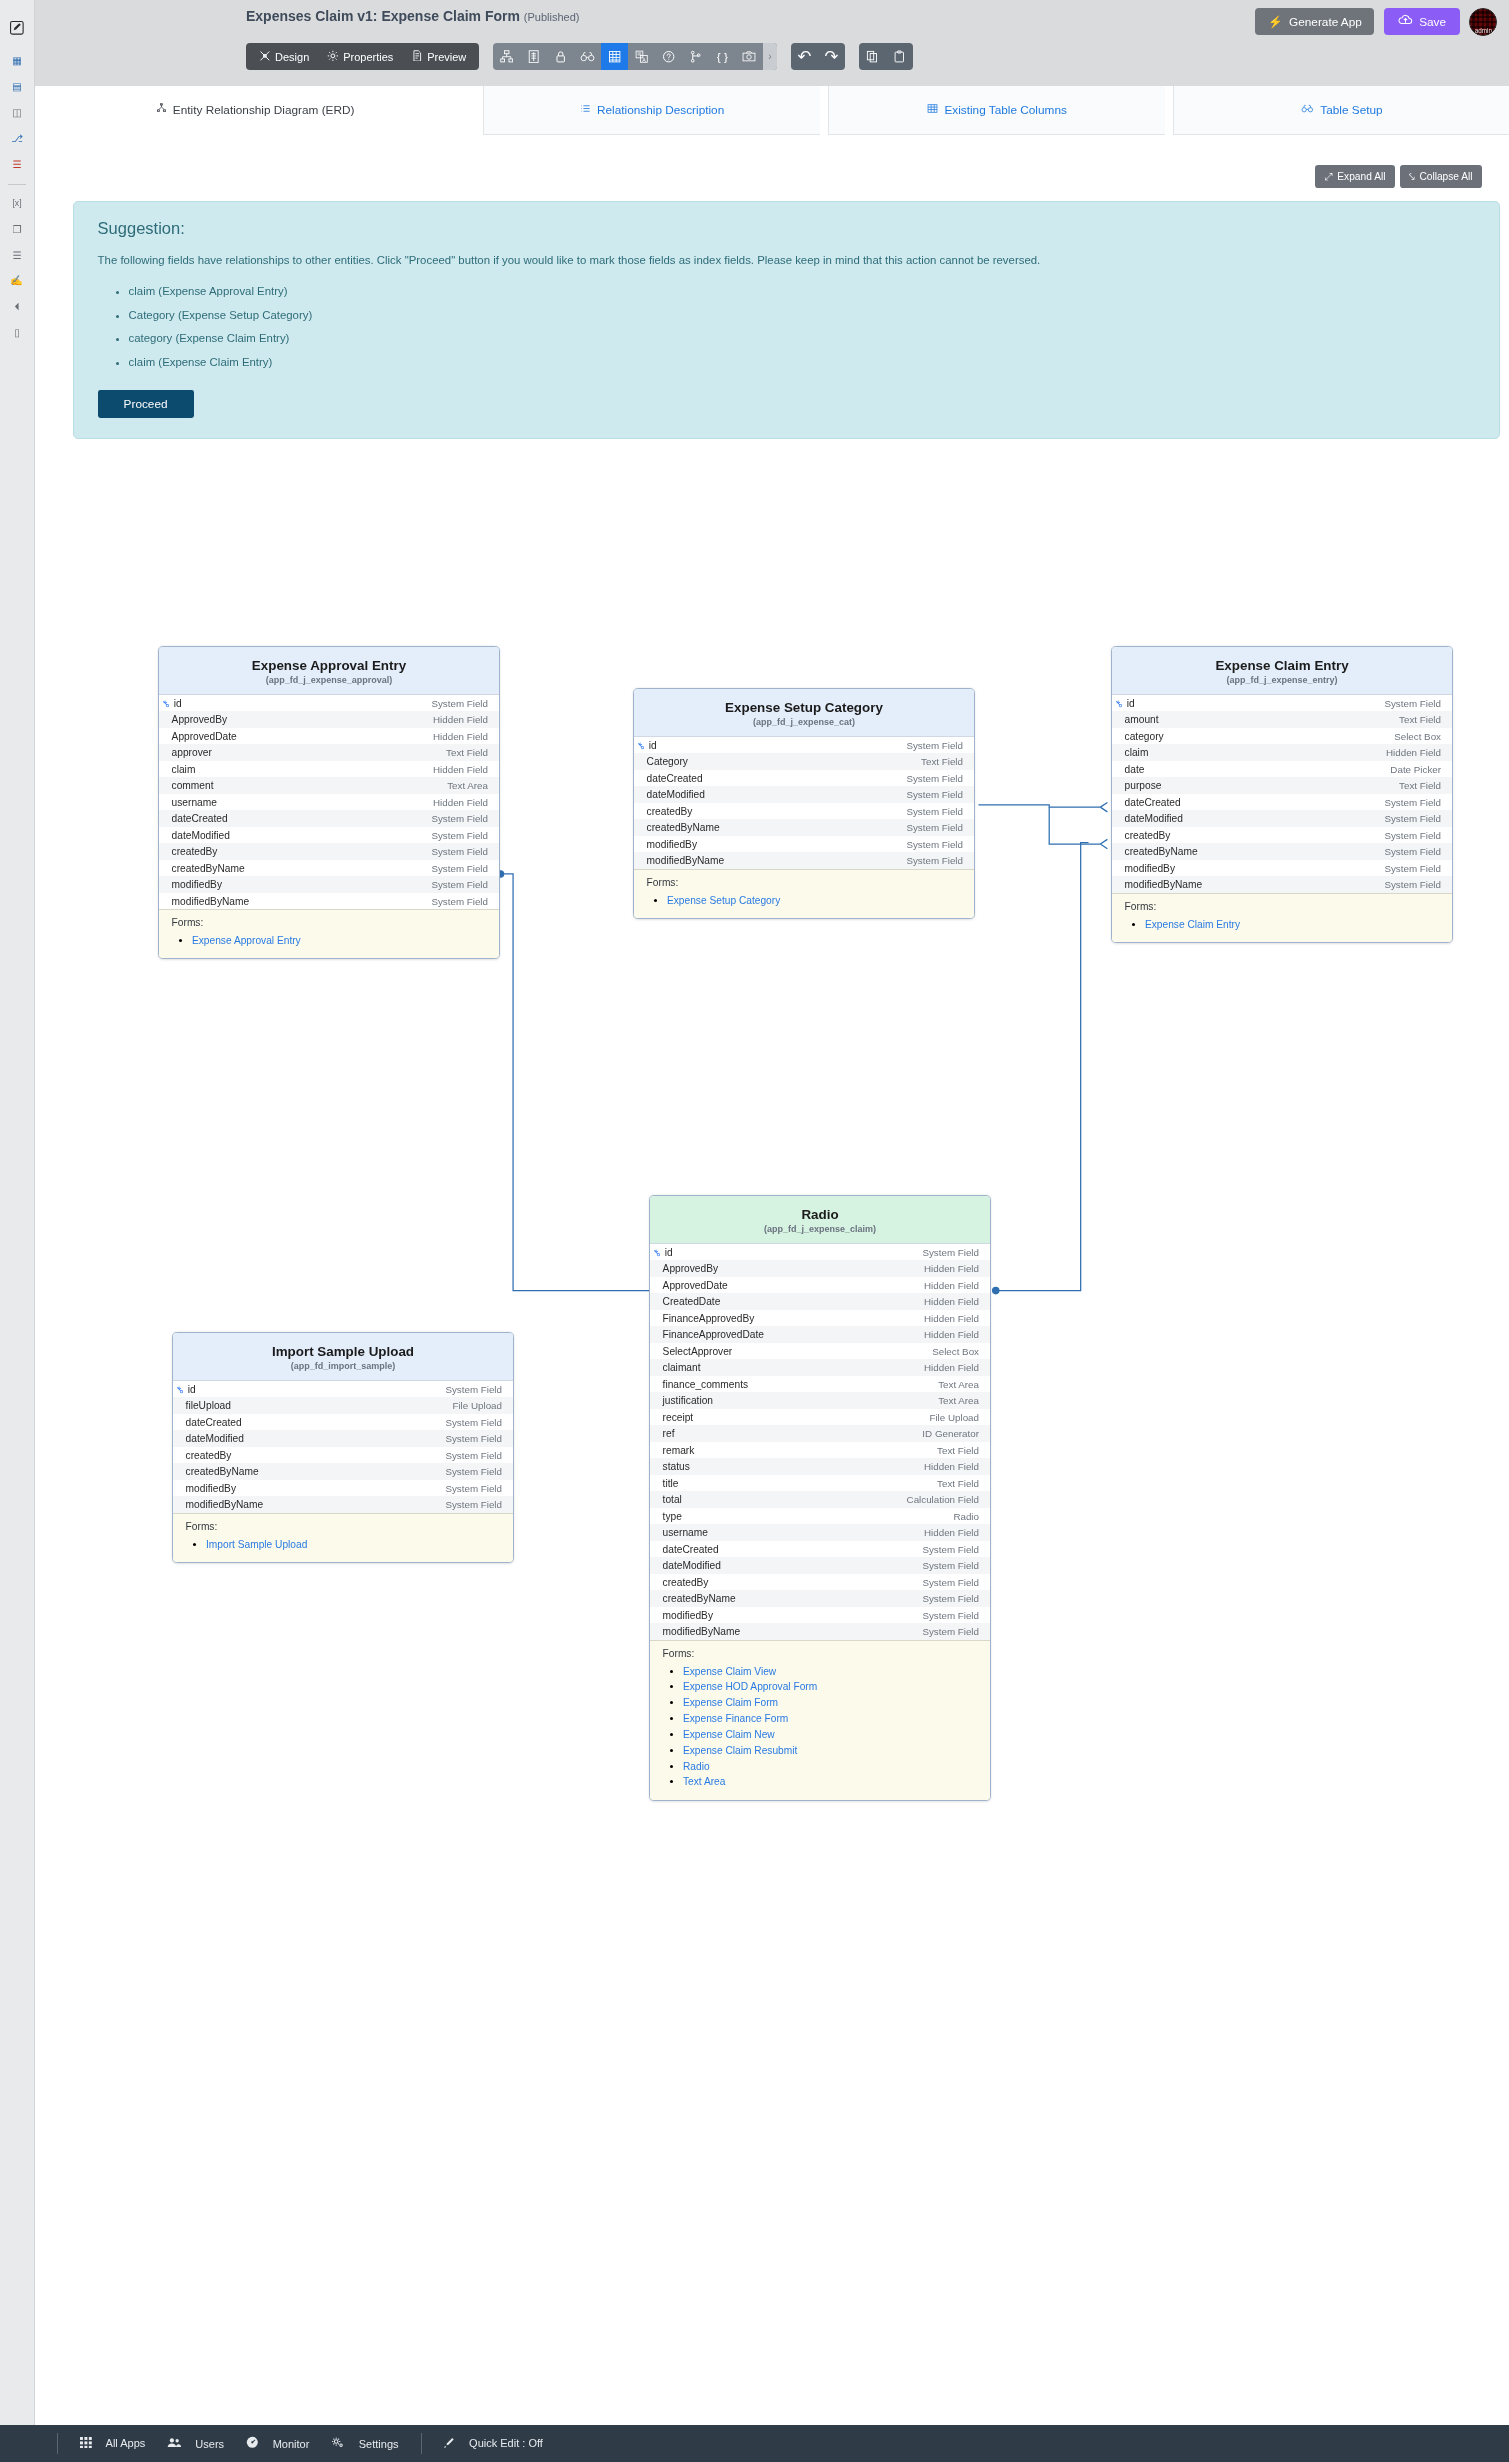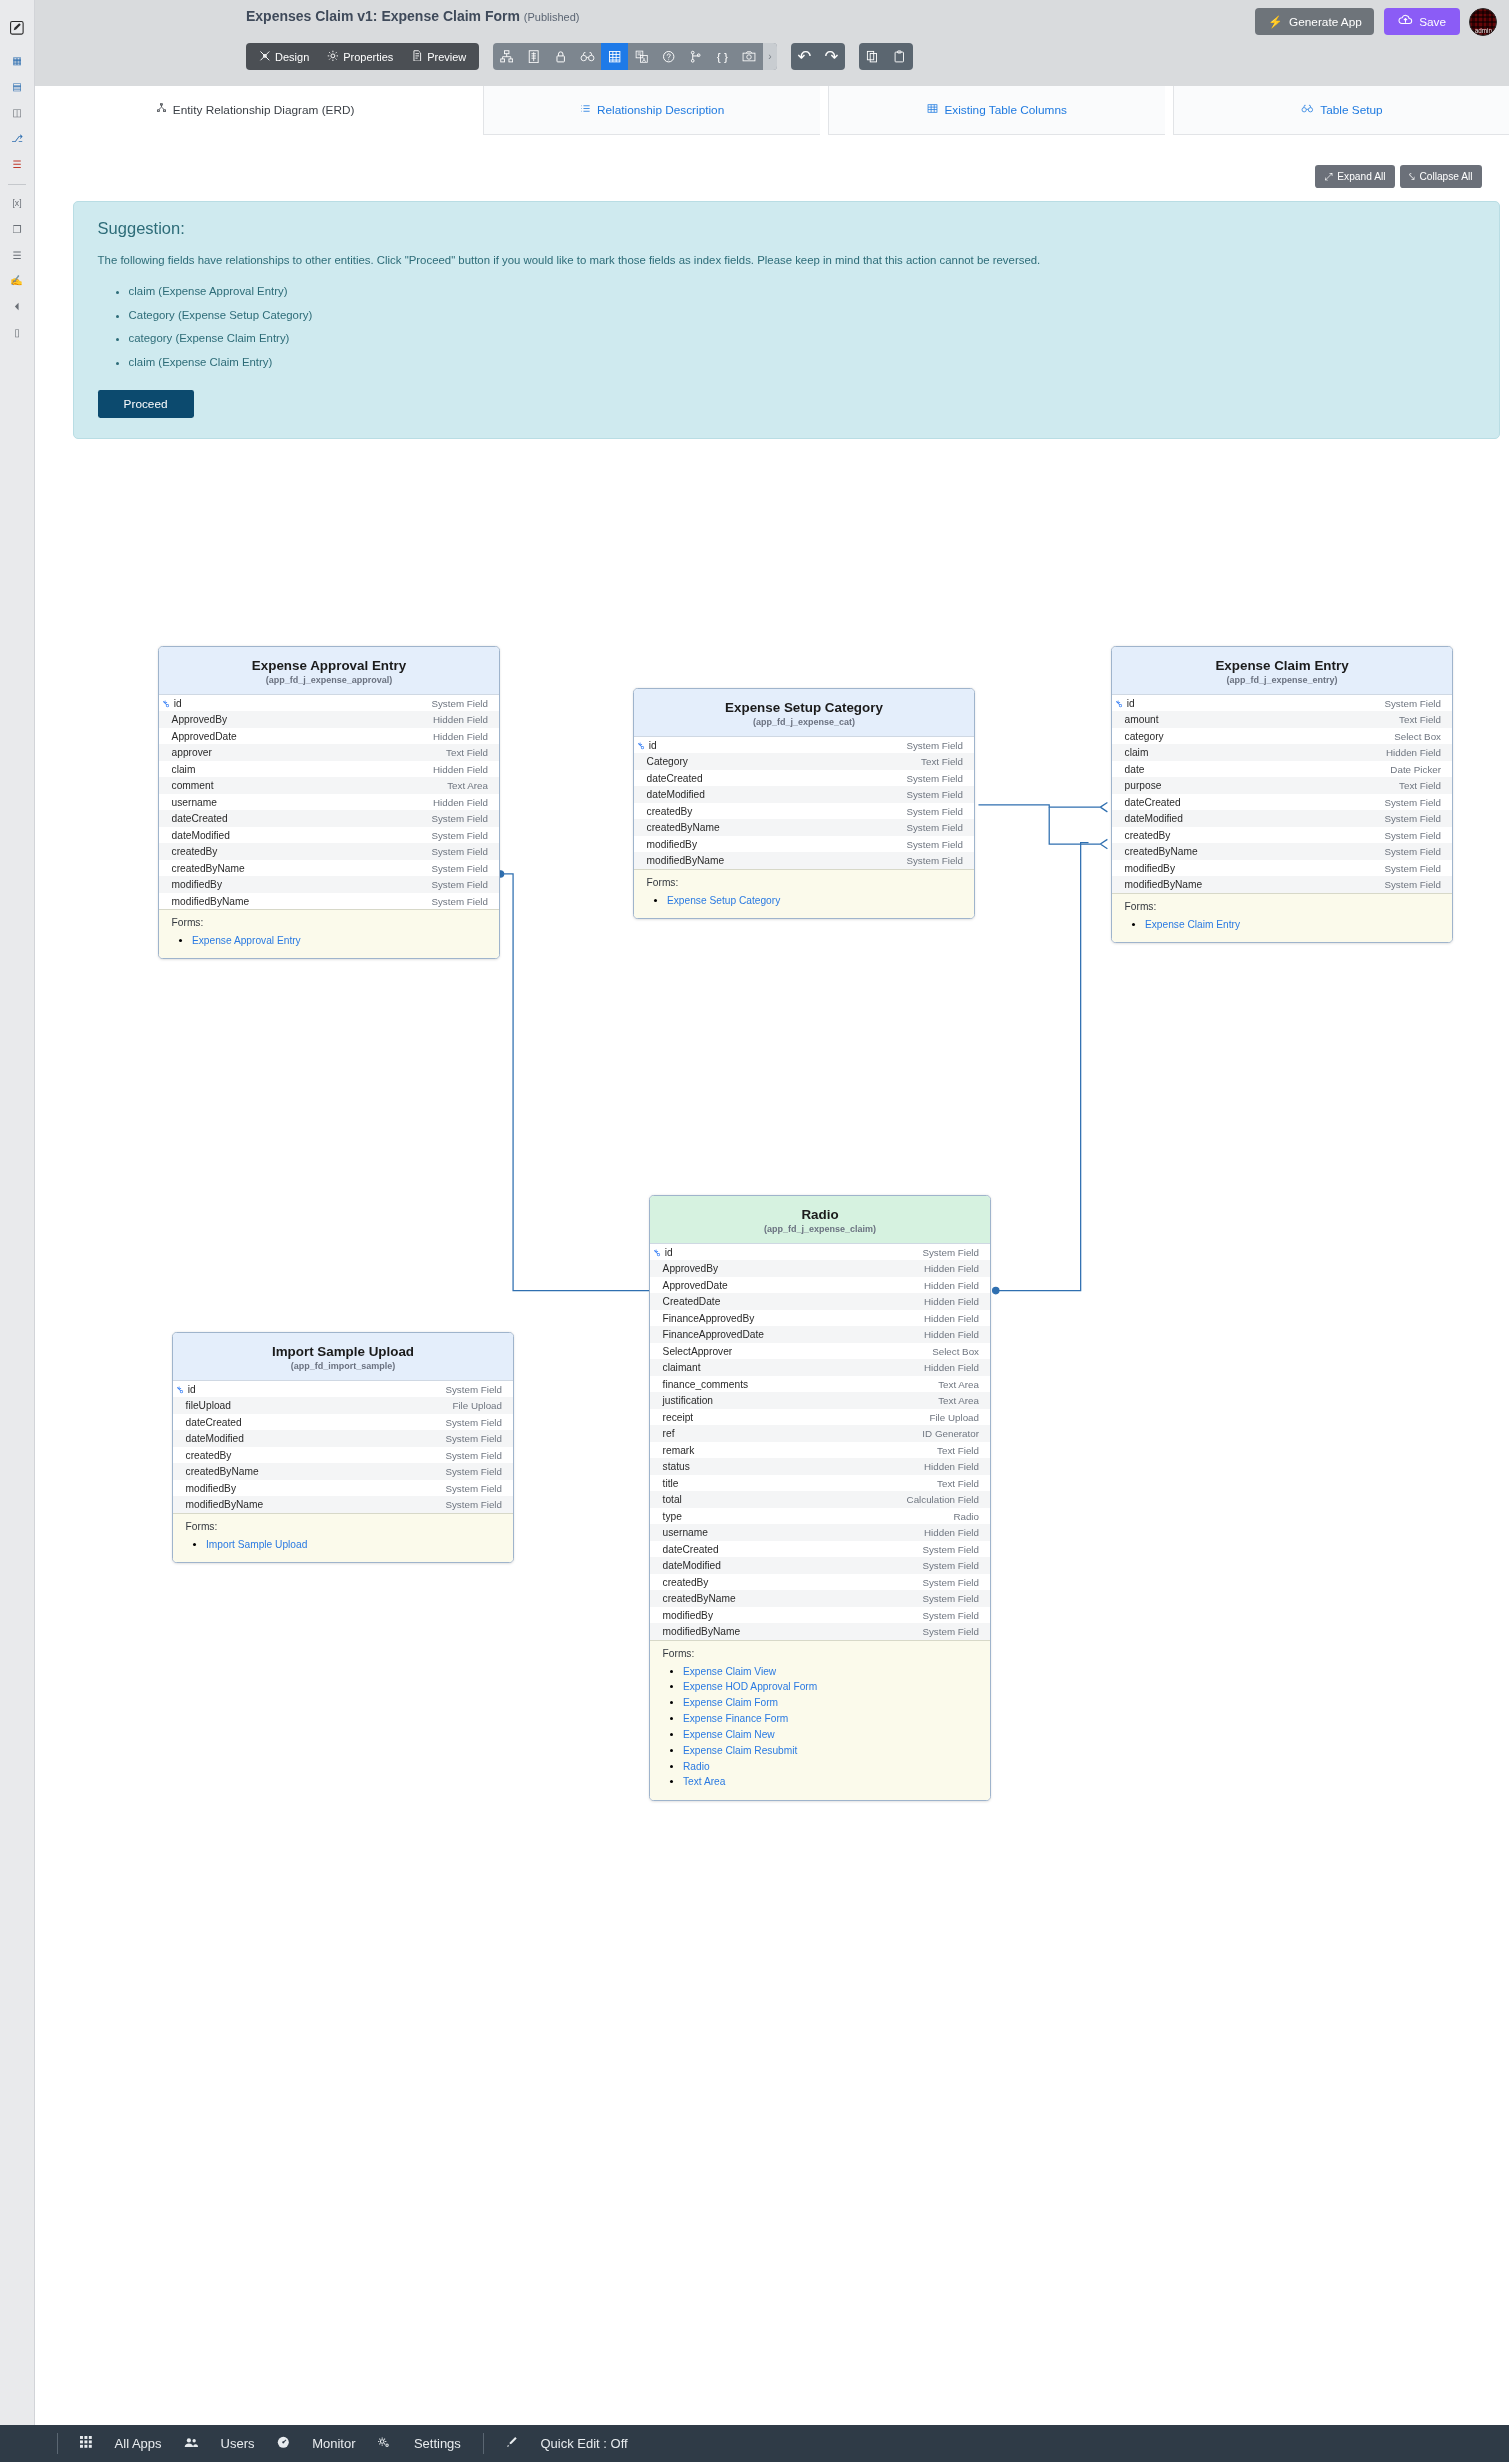--- a/index.html
+++ b/index.html
@@ -171,21 +171,21 @@
   .forms-box a { color:#2a7ae2; text-decoration:none; cursor:pointer; }
 
   
   #statusbar {
     position:absolute; left:0; bottom:0; width:1509px; height:37px;
     background:#2f3b47; display:flex; align-items:center; gap:0px; padding-left:46px;
     z-index:6;
   }
   #statusbar .divider { width:0.8px; height:20.4px; background:#5a6672; margin:0 11px; }
   .sb-item {
-    display:flex; align-items:center; gap:23px; color:#e8ecef; font-size:13px;
+    display:flex; align-items:center; gap:14px; color:#e8ecef; font-size:11px;
     padding:0 11px; cursor:pointer; white-space:nowrap;
   }
   #statusbar-left-cap {
     position:absolute; left:0; bottom:32px; width:35px; height:4.7px; background:#e9eaec;
   }
 </style>
 </head>
 <body>
 
 <div id="left-rail">

